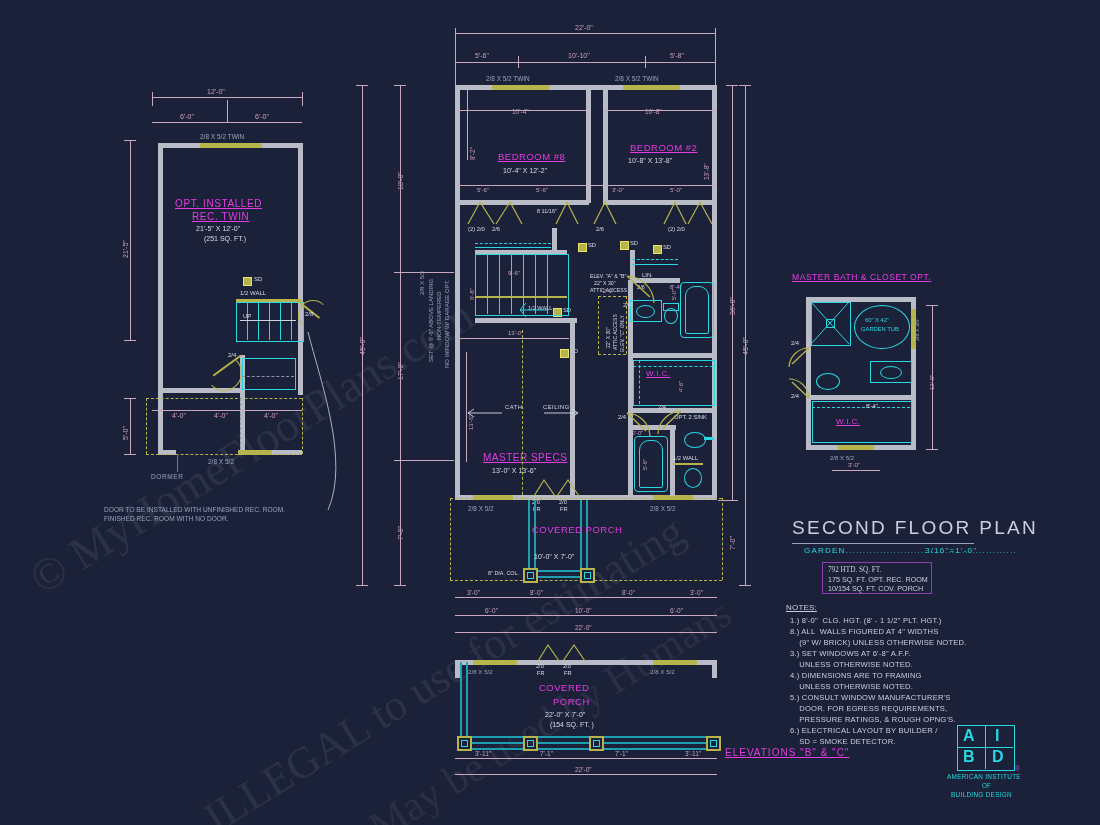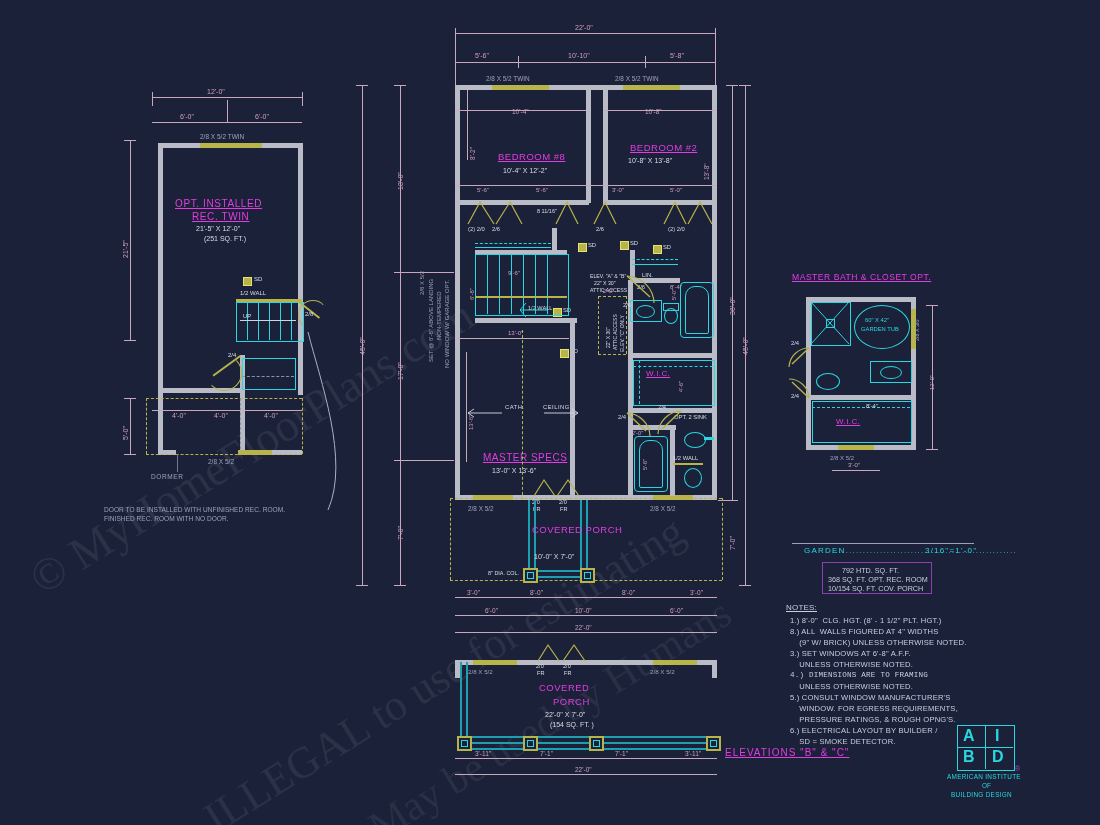--- a/index.html
+++ b/index.html
@@ -558,42 +558,43 @@
     <div class="h dimL" style="left:52px;top:205px;width:48px;"></div>
     <div class="t pink" style="left:68px;top:197px;font-size:6px;">3'-0"</div>
     <div class="v dimL" style="left:152px;top:40px;height:144px;"></div>
     <div class="h dimL" style="left:146px;top:40px;width:12px;"></div>
     <div class="h dimL" style="left:146px;top:184px;width:12px;"></div>
     <div class="t pink" style="left:149px;top:125px;font-size:6px;transform:rotate(-90deg);transform-origin:left top;">12'-0"</div>
   </div>
 
   <div class="abs" style="left:780px;top:510px;width:300px;height:300px;">
 
+    <div class="t titleTxt" style="left:12px;top:7px;">SECOND FLOOR PLAN</div>
     <div class="h" style="left:12px;top:33px;width:182px;background:#9aa2bb;"></div>
 
     <div class="t scaleTxt" style="left:24px;top:36px;">GARDEN</div>
     <div class="t scaleTxt" style="left:52px;top:36px;">......................................................</div>
     <div class="t scaleTxt" style="left:145px;top:36px;">3/16"=1'-0"</div>
 
     <div class="areaBox abs" style="left:42px;top:52px;width:108px;height:30px;">
-      <div class="t areaTxt" style="left:19px;top:3px;">792 HTD. SQ. FT.</div>
-      <div class="t areaTxt" style="left:5px;top:12px;">368 SQ. FT. OPT. REC. ROOM</div>
+      <div class="t areaTxt" style="left:5px;top:3px;font-family:Liberation Serif, serif;">792 HTD. SQ. FT.</div>
+      <div class="t areaTxt" style="left:5px;top:12px;">175 SQ. FT. OPT. REC. ROOM</div>
       <div class="t areaTxt" style="left:5px;top:21px;">10/154 SQ. FT. COV. PORCH</div>
     </div>
 
     <div class="t notesTxt ul" style="left:6px;top:92px;font-size:8px;">NOTES:</div>
     <div class="t notesTxt" style="left:10px;top:105px;">1.) 8'-0"  CLG. HGT. (8' - 1 1/2" PLT. HGT.)</div>
     <div class="t notesTxt" style="left:10px;top:116px;">8.) ALL  WALLS FIGURED AT 4" WIDTHS</div>
     <div class="t notesTxt" style="left:10px;top:127px;">    (9" W/ BRICK) UNLESS OTHERWISE NOTED.</div>
     <div class="t notesTxt" style="left:10px;top:138px;">3.) SET WINDOWS AT 6'-8" A.F.F.</div>
     <div class="t notesTxt" style="left:10px;top:149px;">    UNLESS OTHERWISE NOTED.</div>
-    <div class="t notesTxt" style="left:10px;top:160px;font-family:Liberation Mono, monospace;">4.) DIMENSIONS ARE TO FRAMING</div>
+    <div class="t notesTxt" style="left:10px;top:160px;">4.) DIMENSIONS ARE TO FRAMING</div>
     <div class="t notesTxt" style="left:10px;top:171px;">    UNLESS OTHERWISE NOTED.</div>
     <div class="t notesTxt" style="left:10px;top:182px;">5.) CONSULT WINDOW MANUFACTURER'S</div>
-    <div class="t notesTxt" style="left:10px;top:193px;">    WINDOW. FOR EGRESS REQUIREMENTS,</div>
+    <div class="t notesTxt" style="left:10px;top:193px;">    DOOR. FOR EGRESS REQUIREMENTS,</div>
     <div class="t notesTxt" style="left:10px;top:204px;">    PRESSURE RATINGS, &amp; ROUGH OPNG'S.</div>
     <div class="t notesTxt" style="left:10px;top:215px;">6.) ELECTRICAL LAYOUT BY BUILDER /</div>
     <div class="t notesTxt" style="left:10px;top:226px;">    SD = SMOKE DETECTOR.</div>
   </div>
 
   <div class="abs" style="left:945px;top:725px;width:110px;height:80px;">
     <div class="logoBox" style="left:12px;top:0;width:56px;height:44px;"></div>
     <div class="v" style="left:40px;top:0;height:44px;background:#27d8e0;width:1.2px;"></div>
     <div class="h" style="left:12px;top:22px;width:56px;background:#27d8e0;height:1.2px;"></div>
     <div class="t logoL" style="left:18px;top:2px;font-size:16px;">A</div>

